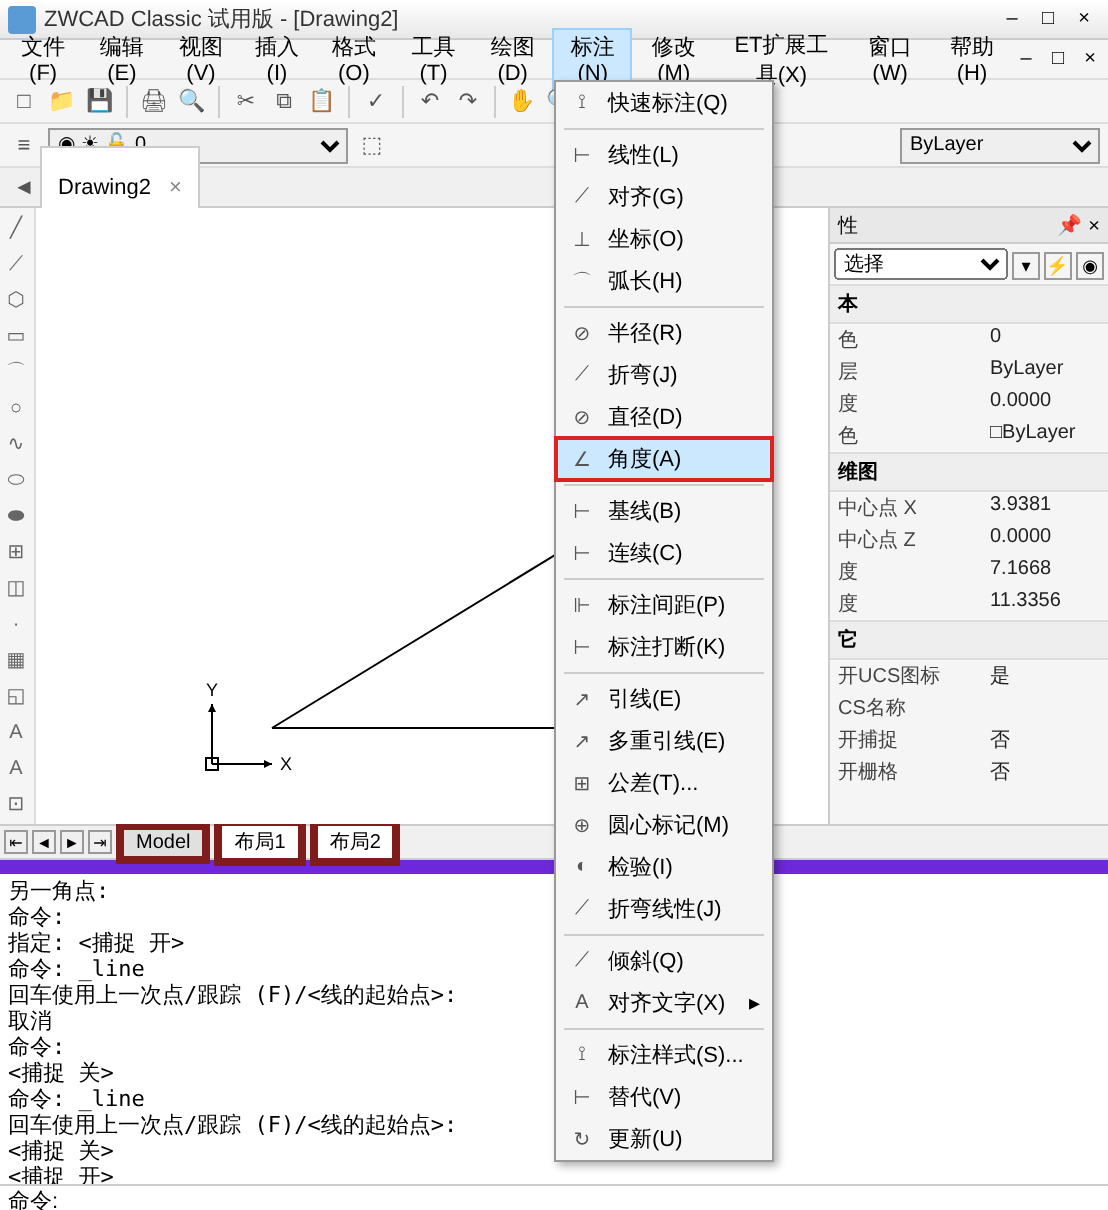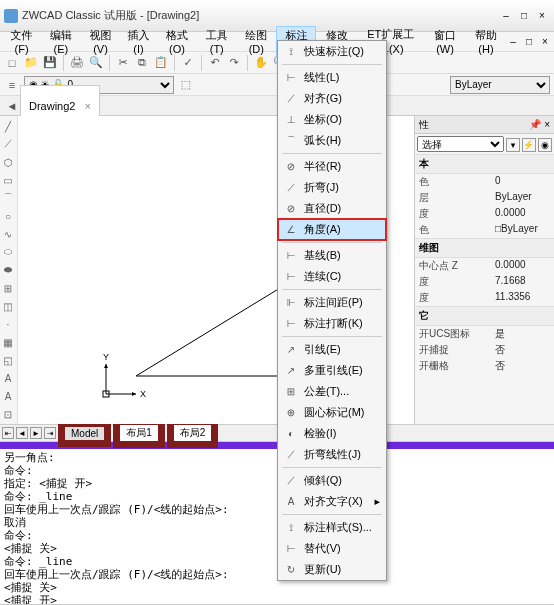--- a/index.html
+++ b/index.html
@@ -1,17 +1,17 @@
 <!DOCTYPE html>
 <html><head>
 <meta charset="utf-8">
 <style>
 * { box-sizing: border-box; margin: 0; padding: 0; font-family: "Microsoft YaHei", SimSun, sans-serif; }
 body { width: 554px; height: 605px; background: #fff; font-size: 11px; overflow: hidden; position: relative; }
-.titlebar { height: 32px; background: linear-gradient(#fff,#e8e8e8); display: flex; align-items: center; padding: 0 4px; border-bottom: 1px solid #ccc; }
+.titlebar { height: 20px; background: linear-gradient(#fff,#e8e8e8); display: flex; align-items: center; padding: 0 4px; border-bottom: 1px solid #ccc; }
 .titlebar .icon { width: 14px; height: 14px; background: #5a9bd5; margin-right: 4px; border-radius: 2px; }
 .titlebar .title { flex: 1; font-size: 11px; color: #333; }
 .titlebar .winbtns { display: flex; gap: 2px; }
 .titlebar .winbtns span { width: 16px; height: 14px; display: flex; align-items: center; justify-content: center; font-size: 10px; cursor: pointer; }
 .menubar { height: 20px; background: #f5f5f5; display: flex; align-items: center; padding: 0 2px; gap: 0; border-bottom: 1px solid #ddd; }
 .menubar .mi { padding: 2px 6px; font-size: 11px; cursor: pointer; text-align: center; }
 .menubar .mi.open { background: #cce8ff; border: 1px solid #99d1ff; padding: 1px 5px; }
 .menubar .right { margin-left: auto; display: flex; gap: 2px; }
 .menubar .right span { width: 14px; height: 14px; font-size: 10px; cursor: pointer; display: flex; align-items: center; justify-content: center; }
 .toolbar { height: 22px; background: #f5f5f5; display: flex; align-items: center; padding: 0 4px; gap: 3px; border-bottom: 1px solid #ddd; }
@@ -31,21 +31,21 @@
 .proppanel .ph { height: 18px; display: flex; align-items: center; justify-content: space-between; padding: 0 4px; background: #e8e8e8; border-bottom: 1px solid #ccc; }
 .proppanel .sel { height: 20px; padding: 2px; display: flex; gap: 2px; align-items: flex-end; }
 .proppanel .sel select { flex: 1; height: 16px; font-size: 10px; }
 .proppanel .sel .ib { width: 14px; height: 14px; border: 1px solid #999; font-size: 9px; display: flex; align-items: center; justify-content: center; cursor: pointer; }
 .proppanel .section { font-weight: bold; padding: 2px 4px; background: #eee; border-top: 1px solid #ddd; border-bottom: 1px solid #ddd; }
 .proppanel .row { display: flex; padding: 1px 4px; }
 .proppanel .row .lbl { flex: 1; color: #444; }
 .proppanel .row .val { width: 55px; color: #222; overflow: hidden; }
 .modelbar { height: 18px; background: #f0f0f0; display: flex; align-items: center; padding: 0 2px; gap: 2px; border-top: 1px solid #ccc; border-bottom: 1px solid #ccc; font-size: 10px; }
 .modelbar .nav { width: 12px; height: 12px; border: 1px solid #999; font-size: 8px; display: flex; align-items: center; justify-content: center; cursor: pointer; }
-.modelbar .mt { padding: 1px 6px; background: #fff; border: 7px solid #7f1d1d; cursor: pointer; }
+.modelbar .mt { padding: 1px 6px; background: #fff; border: 4px solid #7f1d1d; cursor: pointer; }
 .modelbar .mt.active { background: #e0e0e0; }
 .cmdwin { height: 162px; background: #fff; border-top: 7px solid #6d28d9; padding: 2px 4px; font-size: 11px; font-family: SimSun, monospace; overflow: hidden; white-space: pre; color: #000; line-height: 13px; }
 .cmdline { height: 16px; border-top: 1px solid #ccc; padding: 0 4px; display: flex; align-items: center; font-size: 11px; }
 .dropdown { position: absolute; top: 40px; left: 277px; width: 110px; background: #f5f5f5; border: 1px solid #999; box-shadow: 2px 2px 4px rgba(0,0,0,0.3); z-index: 100; }
 .dropdown .di { display: flex; align-items: center; padding: 3px 6px; font-size: 11px; cursor: pointer; gap: 6px; }
 .dropdown .di .dicon { width: 14px; height: 14px; display: flex; align-items: center; justify-content: center; font-size: 10px; color: #555; }
 .dropdown .di.hl { background: #cce8ff; outline: 2px solid #d22; outline-offset: -1px; }
 .dropdown .dsep { height: 1px; background: #ccc; margin: 2px 4px; }
 </style>
 </head>
@@ -177,35 +177,43 @@
         <div class="row">
           <span class="lbl">度</span>
           <span class="val">0.0000</span>
         </div>
         <div class="row">
           <span class="lbl">色</span>
           <span class="val">□ByLayer</span>
         </div>
         <div class="section">维图</div>
         <div class="row">
+          <span class="lbl">中心点 X</span>
+          <span class="val">3.9381</span>
+        </div>
+        <div class="row">
           <span class="lbl">中心点 Z</span>
           <span class="val">0.0000</span>
         </div>
         <div class="row">
           <span class="lbl">度</span>
           <span class="val">7.1668</span>
         </div>
         <div class="row">
           <span class="lbl">度</span>
           <span class="val">11.3356</span>
         </div>
         <div class="section">它</div>
         <div class="row">
           <span class="lbl">开UCS图标</span>
           <span class="val">是</span>
+        </div>
+        <div class="row">
+          <span class="lbl">CS名称</span>
+          <span class="val"></span>
         </div>
         <div class="row">
           <span class="lbl">开捕捉</span>
           <span class="val">否</span>
         </div>
         <div class="row">
           <span class="lbl">开栅格</span>
           <span class="val">否</span>
         </div>
       </div>

